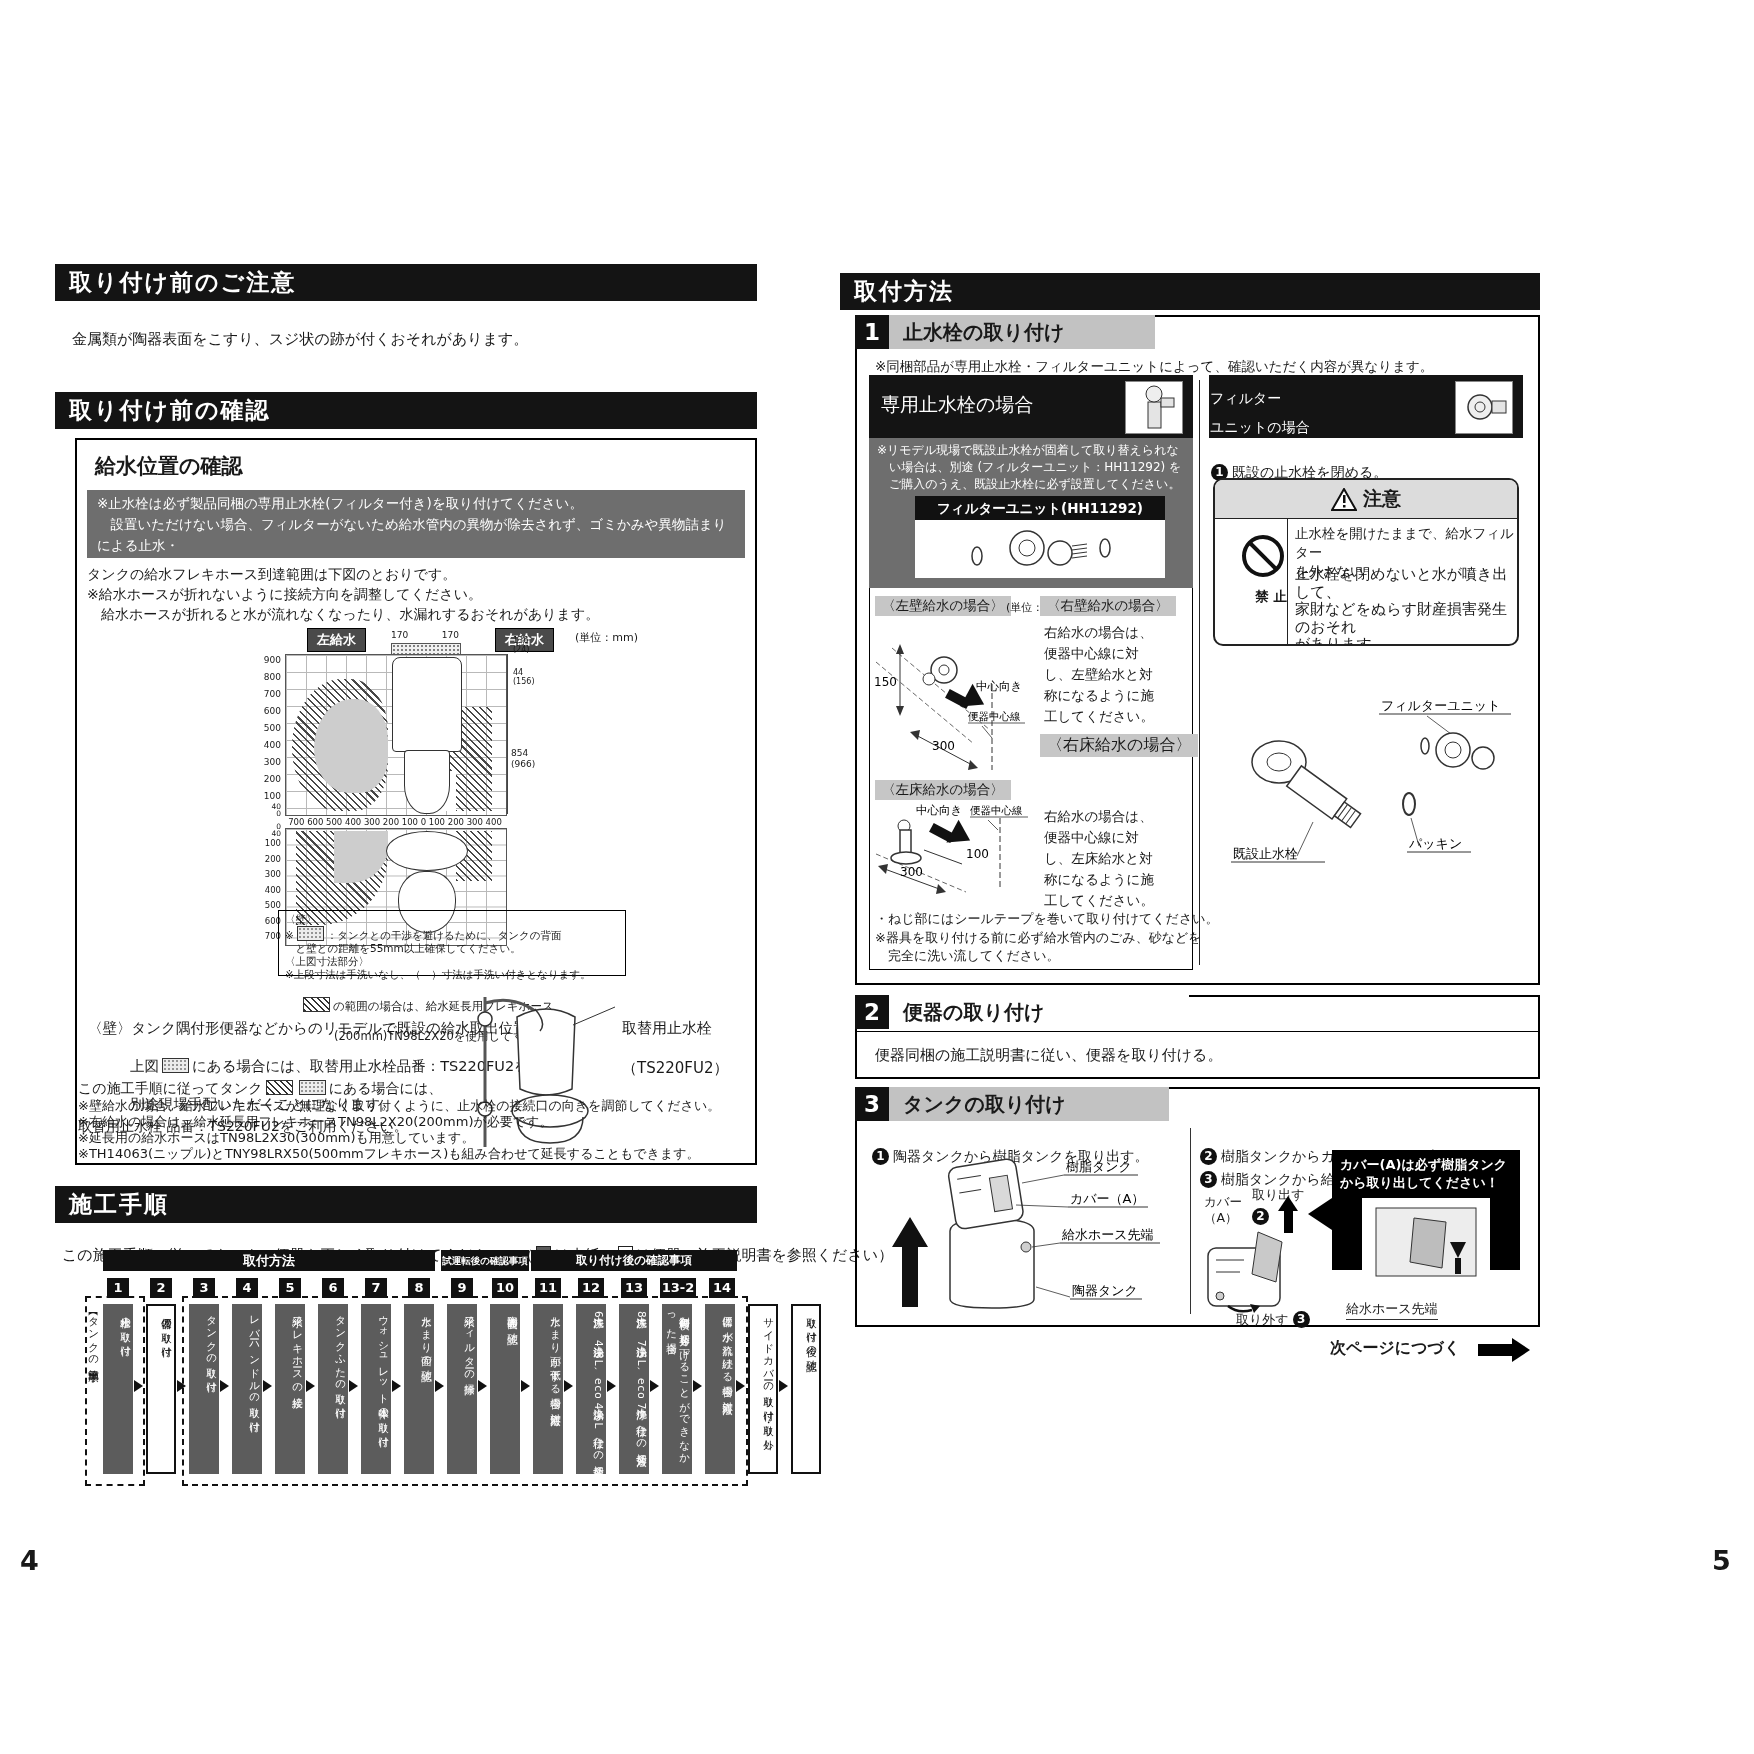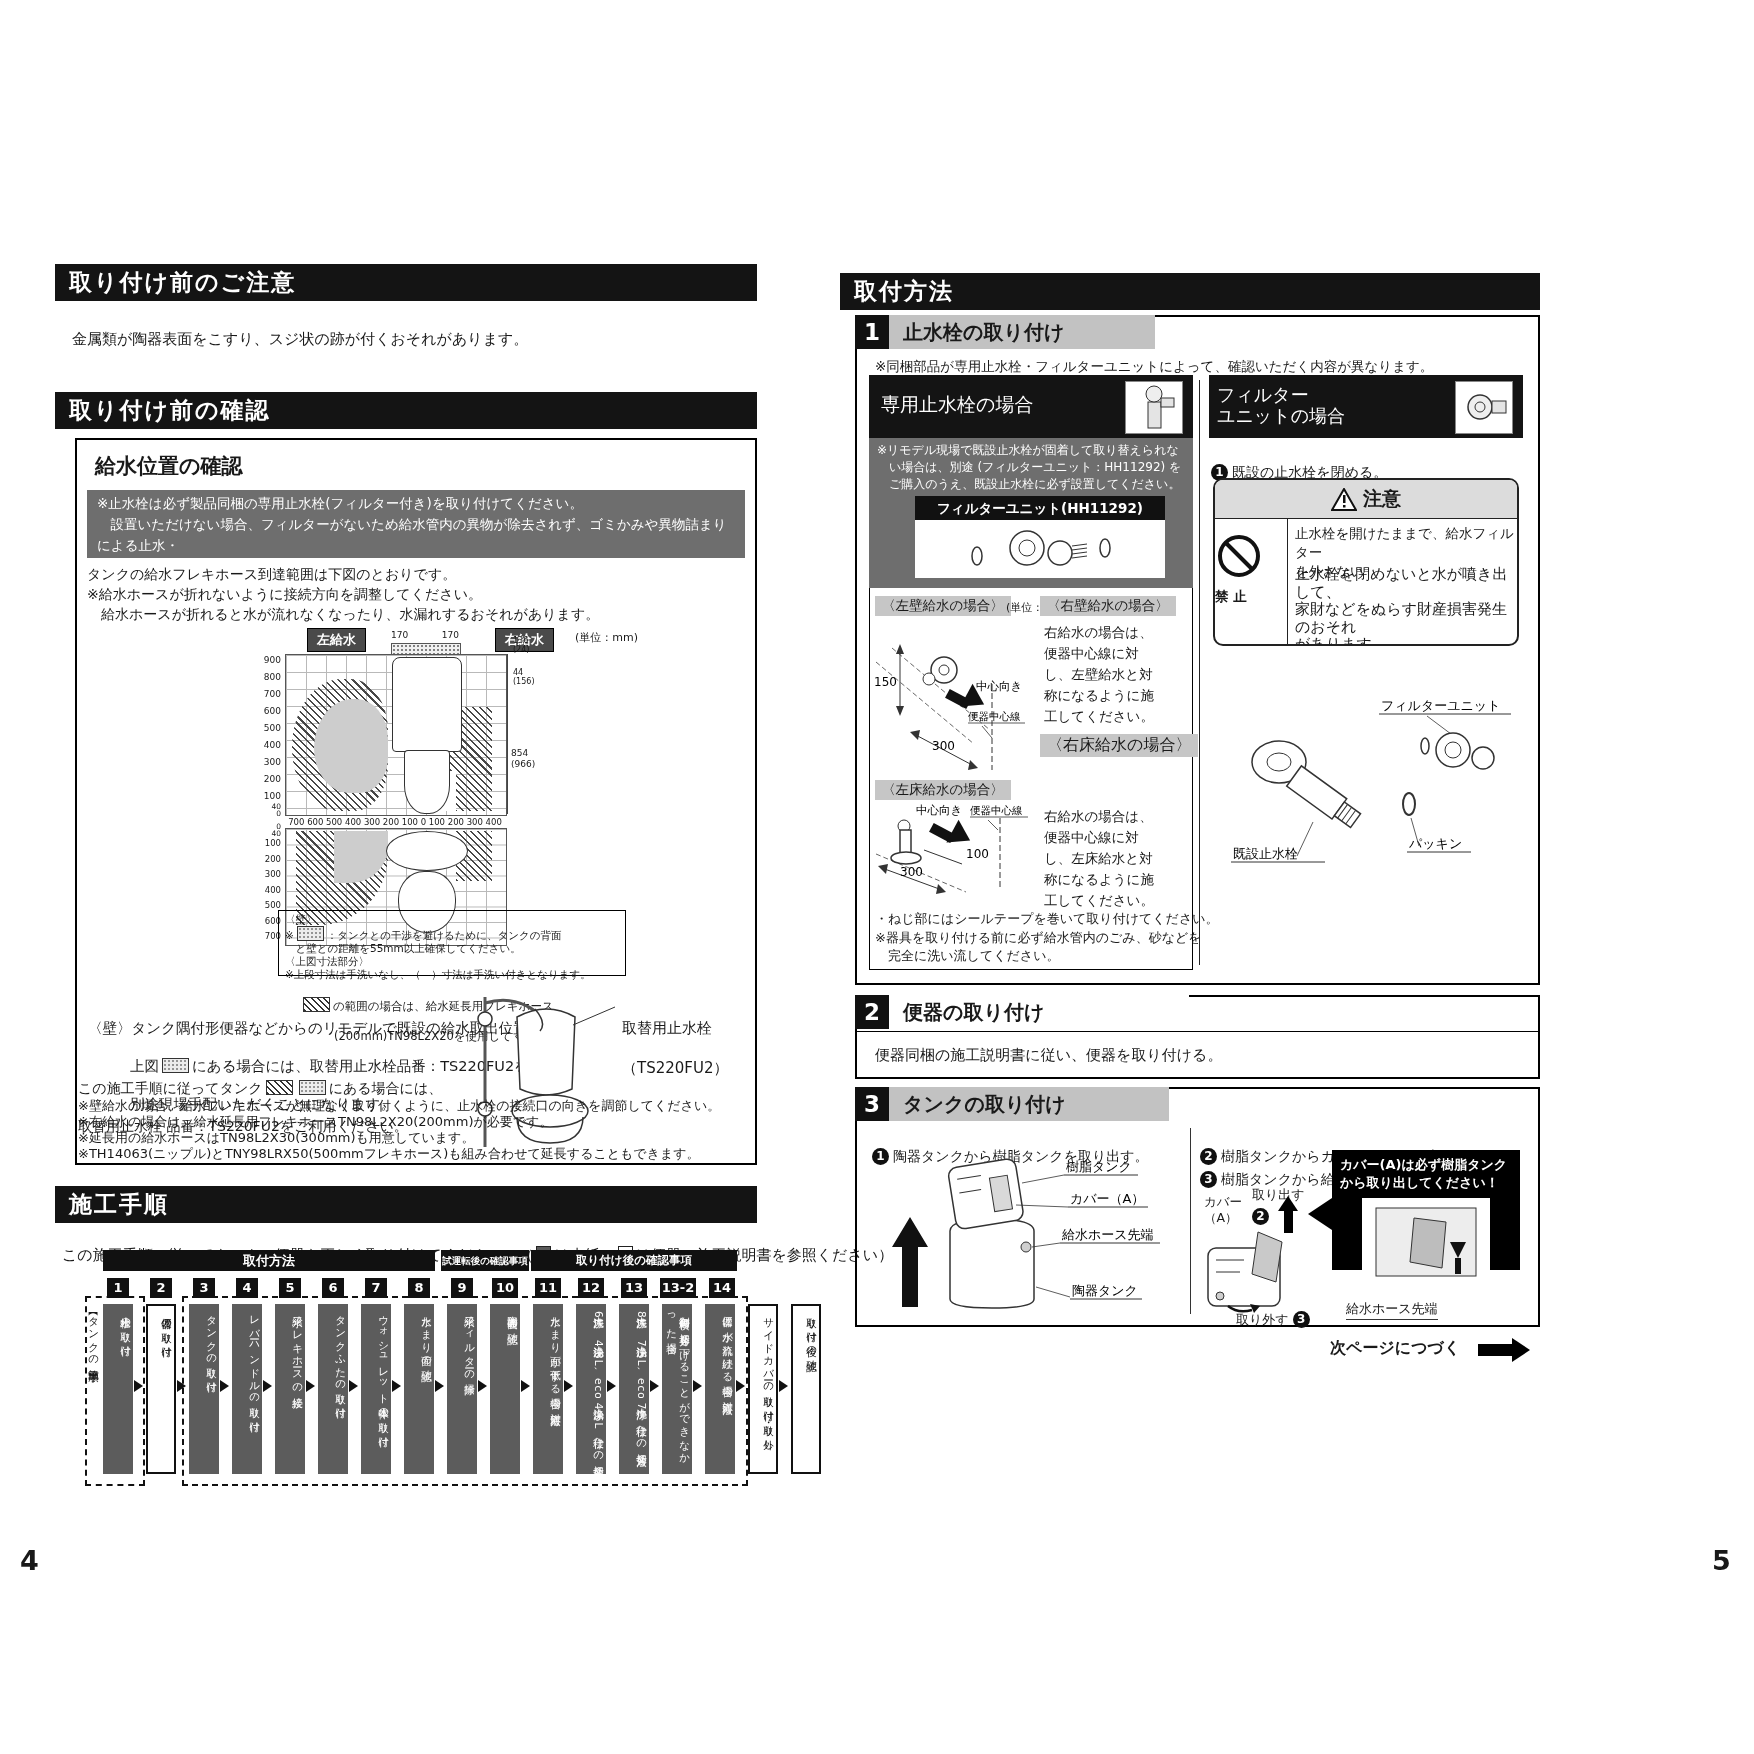--- a/index.html
+++ b/index.html
@@ -352,21 +352,21 @@
 称になるように施
 工してください。</div>
 
   <div class="t" style="left:875px;top:910px;font-size:13px">・ねじ部にはシールテープを巻いて取り付けてください。</div>
   <div class="t" style="left:875px;top:929px;font-size:13px">※器具を取り付ける前に必ず給水管内のごみ、砂などを</div>
   <div class="t" style="left:875px;top:947px;font-size:13px">　完全に洗い流してください。</div>
 
   <div class="abs" style="left:1199px;top:380px;height:585px;border-left:1.5px solid #222"></div>
 
   <div class="subhdr" style="left:1209px;top:375px;width:314px;height:63px">
-    <div class="t" style="left:8px;top:9px;font-size:18px;line-height:21px">フィルター
+    <div class="t" style="left:1px;top:9px;font-size:14px;line-height:29px">フィルター
 ユニットの場合</div>
   </div>
   <div class="imgbox" style="left:1455px;top:381px;width:56px;height:51px">
     <svg width="56" height="51" viewBox="0 0 56 51">
       <circle cx="24" cy="25" r="12" fill="#eee" stroke="#333" stroke-width="1.5"></circle>
       <circle cx="24" cy="25" r="5" fill="none" stroke="#333"></circle>
       <rect x="36" y="19" width="14" height="12" fill="#e4e4e4" stroke="#333"></rect>
     </svg>
   </div>
   <div class="t" style="left:1211px;top:448px;font-size:14px">
@@ -375,21 +375,21 @@
 
   <div class="caution" style="left:1213px;top:478px;width:302px;height:164px">
     <div class="abs" style="left:0;top:0;width:100%;height:38px;background:#dcdcdc;border-bottom:1.5px solid #222;display:flex;align-items:center;justify-content:center;gap:6px">
       <svg width="26" height="23" viewBox="0 0 26 23">
         <polygon points="13,1 25,22 1,22" fill="#fff" stroke="#111" stroke-width="2"></polygon>
         <rect x="12" y="7" width="2.5" height="8" fill="#111"></rect>
           <rect x="12" y="17" width="2.5" height="2.5" fill="#111"></rect>
       </svg>
       <span style="font-size:19px;font-weight:bold">注意</span>
     </div>
-    <div class="abs" style="left:0;top:38px;width:72px;height:126px;border-right:1.5px solid #222;text-align:left">
+    <div class="abs" style="left:0;top:38px;width:72px;height:126px;border-right:1.5px solid #222;text-align:right">
       <svg width="48" height="48" viewBox="0 0 48 48" style="margin-top:14px">
         <circle cx="24" cy="24" r="19" fill="none" stroke="#111" stroke-width="4"></circle>
         <line x1="11" y1="11" x2="37" y2="37" stroke="#111" stroke-width="4"></line>
       </svg>
       <div style="font-size:13.5px;font-weight:bold;margin-top:4px">禁 止</div>
     </div>
     <div class="t" style="left:80px;top:44px;font-size:13.5px;line-height:19px;font-weight:normal">止水栓を開けたままで、給水フィルター
 を外さない</div>
     <div class="t" style="left:80px;top:86px;font-size:15px;line-height:17.5px">止水栓を閉めないと水が噴き出して、
 家財などをぬらす財産損害発生のおそれ

